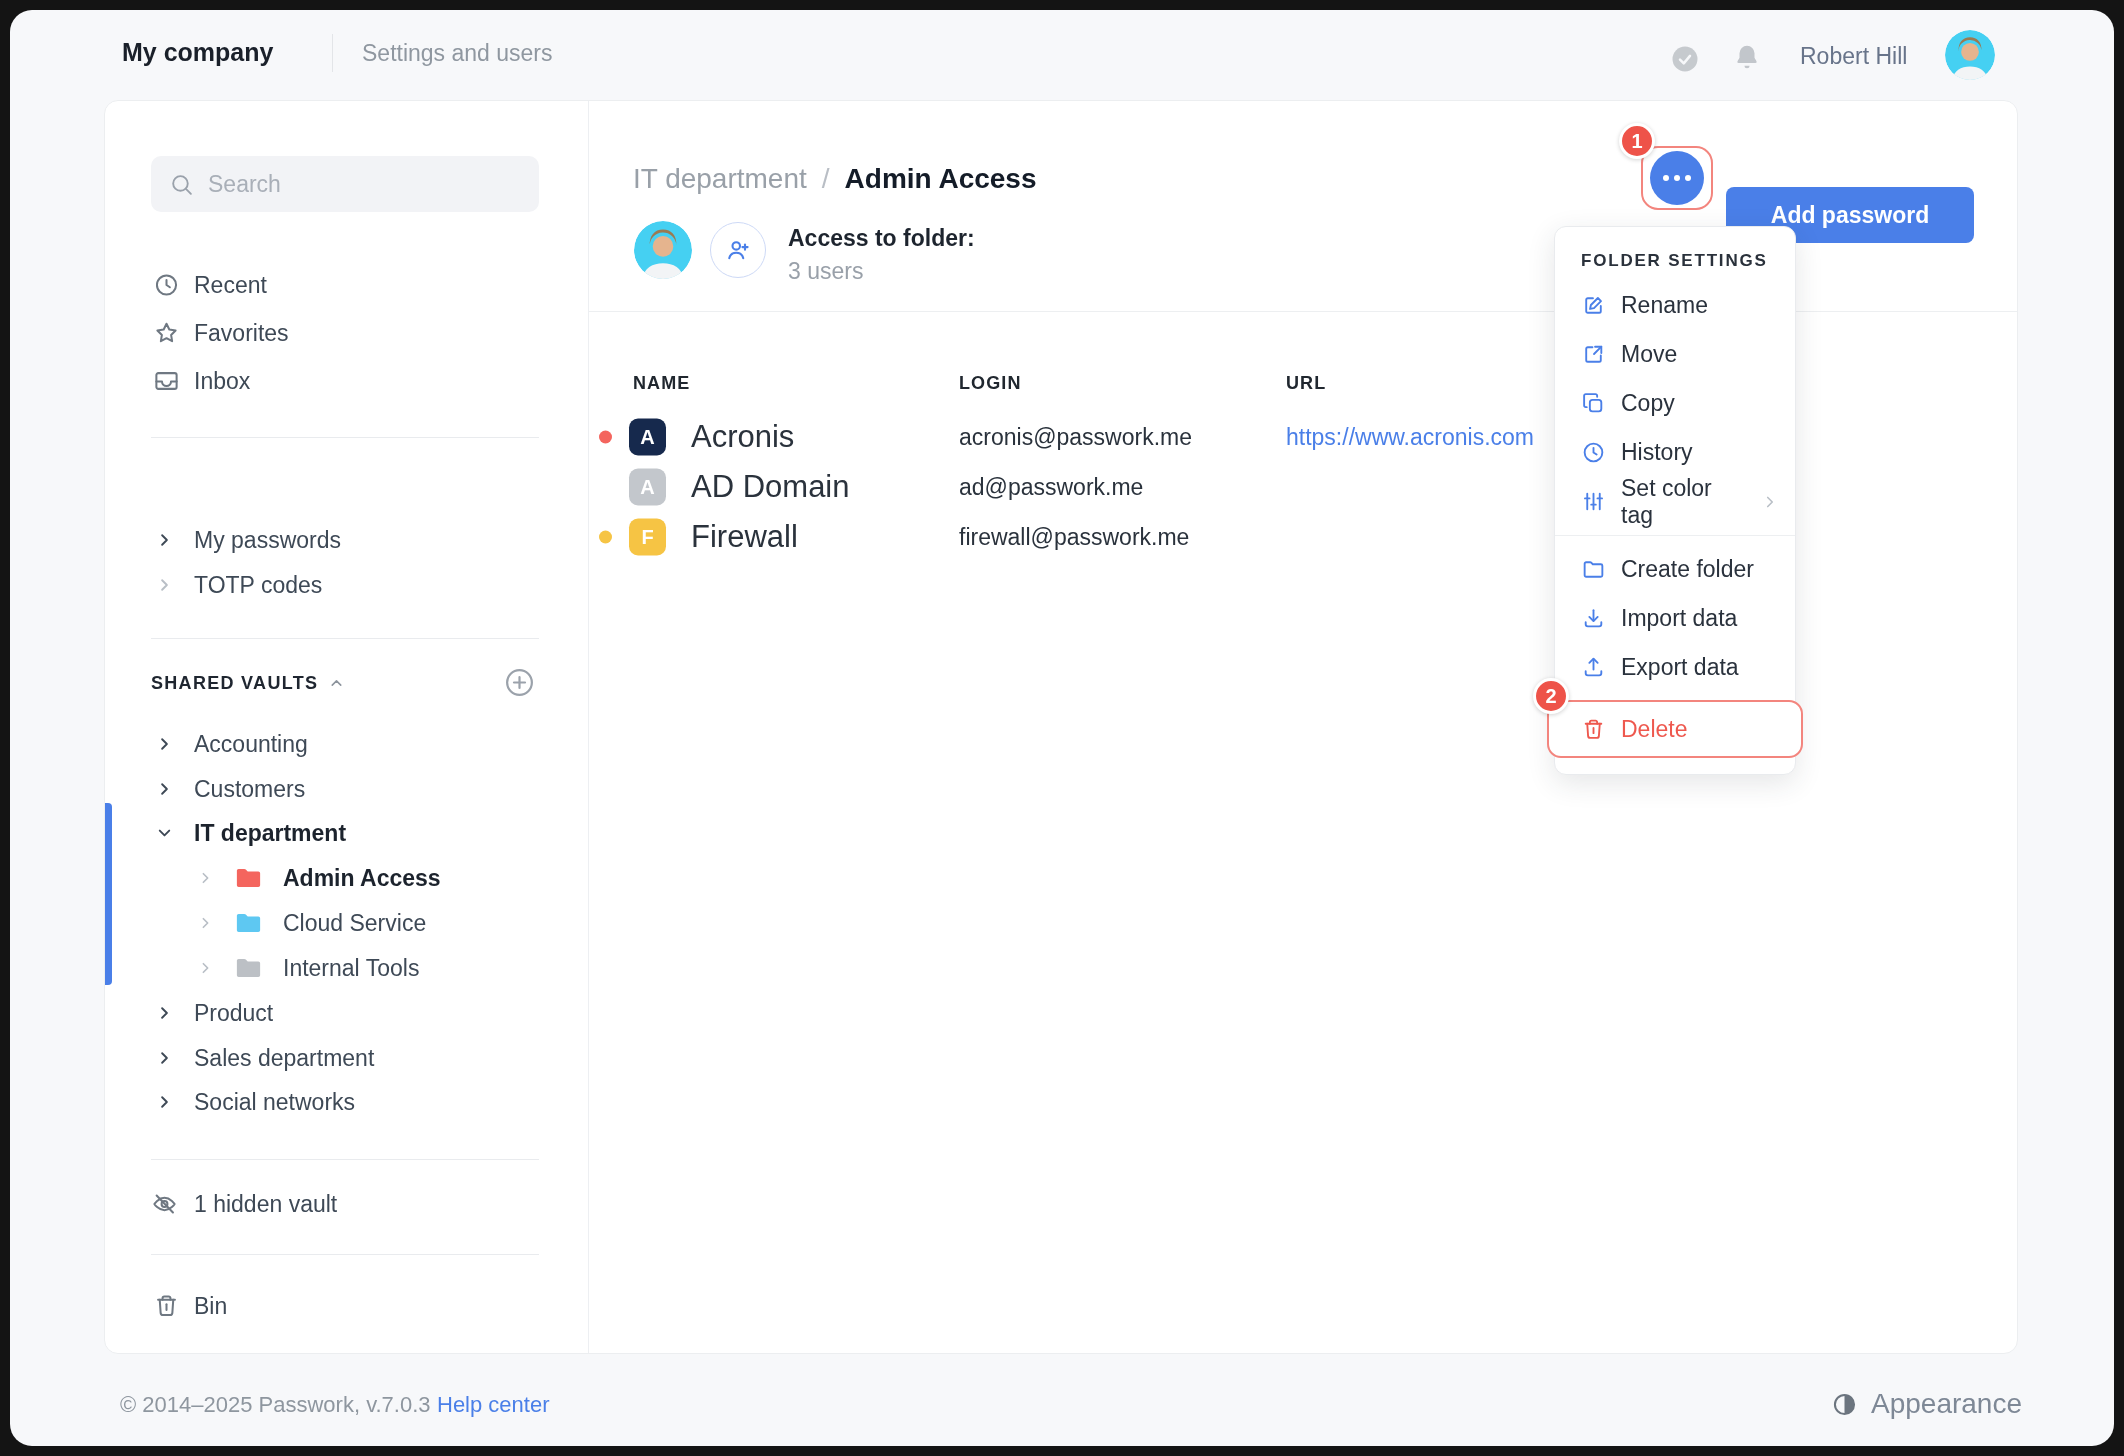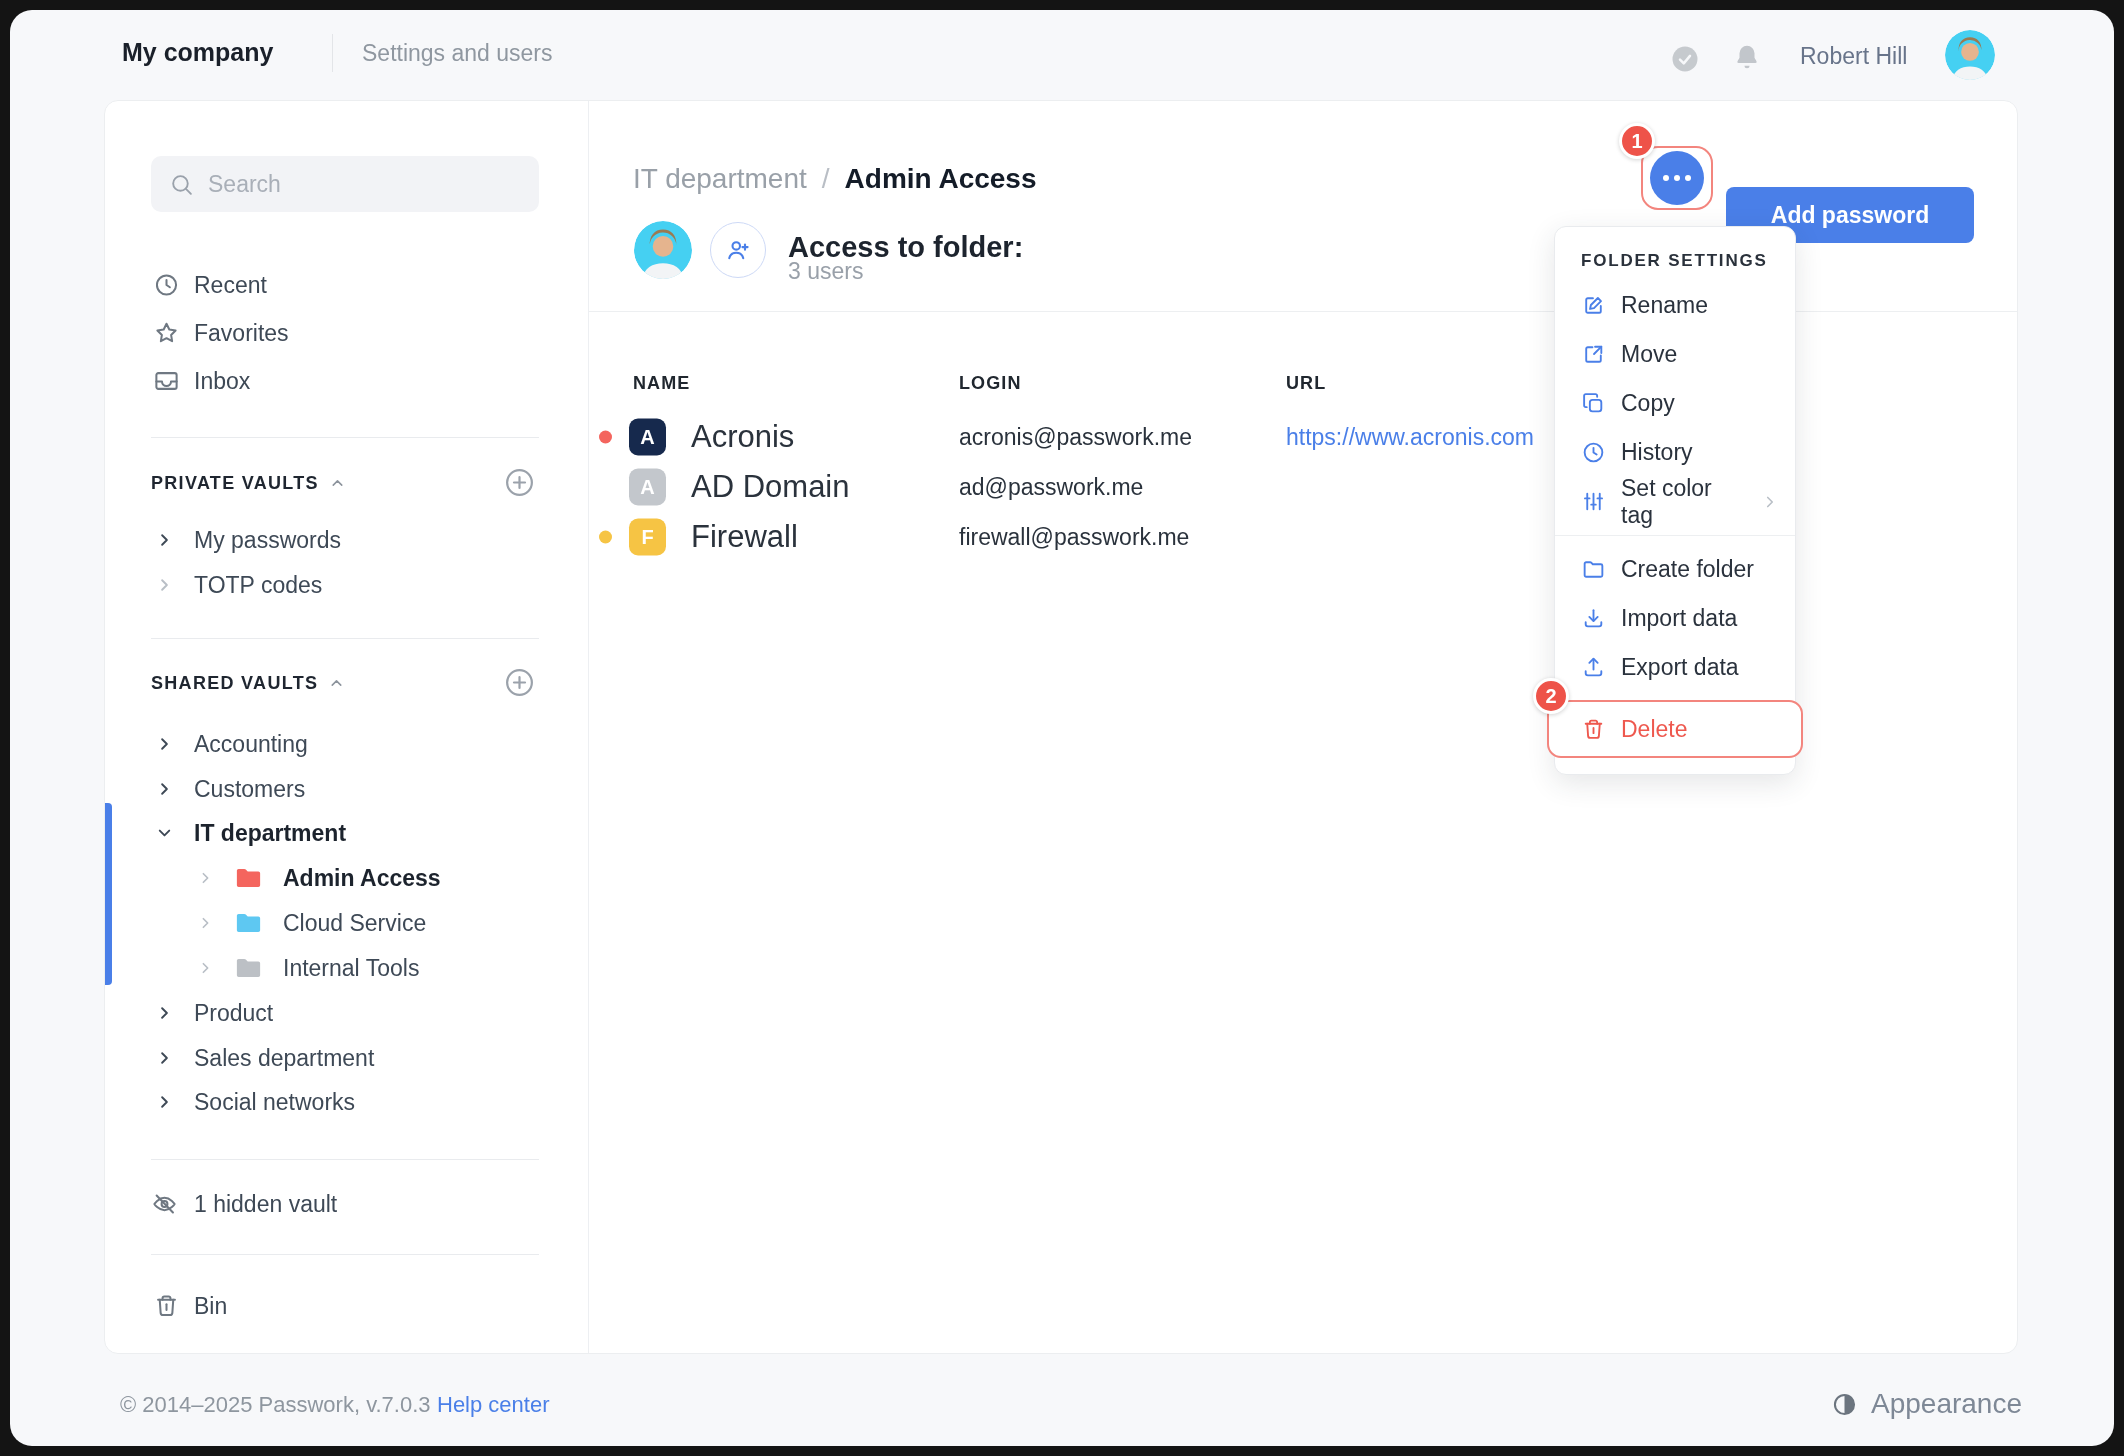--- a/index.html
+++ b/index.html
@@ -45,21 +45,21 @@
 
   
   .crumbs { position:absolute; left:528px; top:62px; display:flex; align-items:baseline; gap:15px; font-size:28px; }
   .crumb-parent { color:#99a0a8; cursor:pointer; }
   .crumb-sep { color:#b9bec5; }
   .crumb-cur { color:#141c28; font-weight:700; }
 
   .big-avatar { position:absolute; left:529px; top:120px; width:58px; height:58px; cursor:pointer; }
   .invite { position:absolute; left:605px; top:121px; width:56px; height:56px; border:1.5px solid #cdd9f6; border-radius:50%; background:#fff; display:flex; align-items:center; justify-content:center; cursor:pointer; }
   .invite svg { width:28px; height:28px; color:#4a7fe8; }
-  .acc-t { position:absolute; left:683px; top:124px; font-size:29px; font-weight:700; color:#1d242e;margin-top:6px; }
+  .acc-t { position:absolute; left:683px; top:124px; font-size:23px; font-weight:700; color:#1d242e; }
   .acc-s { position:absolute; left:683px; top:157px; font-size:23px; color:#99a0a9; }
 
   .more-box { position:absolute; left:1536px; top:45px; width:72px; height:64px; border:2.5px solid #f3857e; border-radius:17px; display:flex; align-items:center; justify-content:center; }
   .more-btn { width:54px; height:54px; border-radius:50%; background:#4a7fe8; display:flex; align-items:center; justify-content:center; gap:5px; cursor:pointer; }
   .more-btn i { width:6px; height:6px; border-radius:50%; background:#fff; }
   .step-badge { width:36px; height:36px; border-radius:50%; background:#ee5349; border:3px solid #ffffff; color:#fff; font-size:20px; font-weight:700; display:flex; align-items:center; justify-content:center; box-shadow:0 1px 4px rgba(0,0,0,.18); z-index:20; }
   .badge-1 { position:absolute; left:1514px; top:22px; }
   .addpw { position:absolute; left:1621px; top:50px; width:248px; height:56px; background:#4a7fe8; border:none; border-radius:8px; color:#fff; font-size:23px; font-weight:600; font-family:inherit; cursor:pointer;margin-top:36px; }
 
   .cdiv { position:absolute; left:484px; right:0; top:210px; height:1px; background:#edeff1; }
@@ -154,33 +154,20 @@
     <div class="srow" style="top:257px">
       <svg class="ic" viewBox="0 0 24 24" fill="none" stroke="currentColor" stroke-width="1.8" stroke-linecap="round" stroke-linejoin="round">
           <path d="M4.7 5h14.6A1.7 1.7 0 0 1 21 6.7v10.6a1.7 1.7 0 0 1-1.7 1.7H4.7A1.7 1.7 0 0 1 3 17.3V6.7A1.7 1.7 0 0 1 4.7 5z"></path>
           <path d="M3 12.5h5a4 4 0 0 0 8 0h5"></path>
         </svg>
       <span class="lbl">Inbox</span>
     </div>
 
     <div class="shr" style="top:336px"></div>
 
-    <div class="shead" style="top:360px">
-      <div class="t">
-          <span>PRIVATE VAULTS</span>
-        <svg viewBox="0 0 24 24" fill="none" stroke="currentColor" stroke-width="2.2" stroke-linecap="round" stroke-linejoin="round">
-            <polyline points="6 15 12 9 18 15"></polyline>
-          </svg>
-      </div>
-      <svg class="plusbtn" style="top:5px" viewBox="0 0 24 24" fill="none" stroke="currentColor" stroke-width="1.6" stroke-linecap="round">
-          <circle cx="12" cy="12" r="9"></circle>
-          <line x1="12" y1="8" x2="12" y2="16"></line>
-          <line x1="8" y1="12" x2="16" y2="12"></line>
-        </svg>
-    </div>
     <div class="srow" style="top:416px">
       <svg class="chev" viewBox="0 0 24 24" fill="none" stroke="currentColor" stroke-width="2.4" stroke-linecap="round" stroke-linejoin="round">
           <polyline points="9 6 15 12 9 18"></polyline>
         </svg>
       <span class="lbl">My passwords</span>
     </div>
     <div class="srow" style="top:461px">
       <svg class="chev lite" viewBox="0 0 24 24" fill="none" stroke="currentColor" stroke-width="2.4" stroke-linecap="round" stroke-linejoin="round">
           <polyline points="9 6 15 12 9 18"></polyline>
         </svg>

